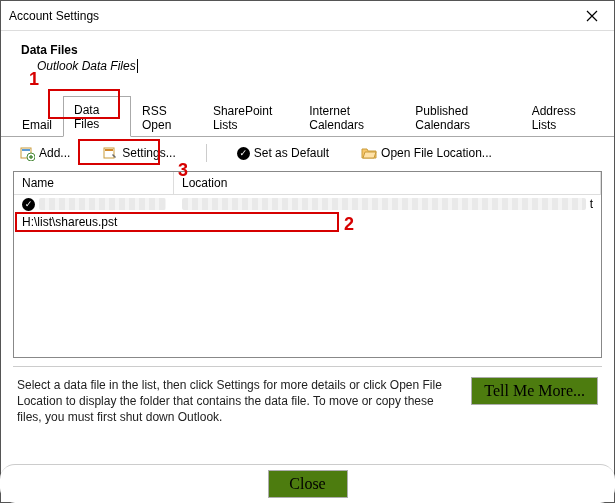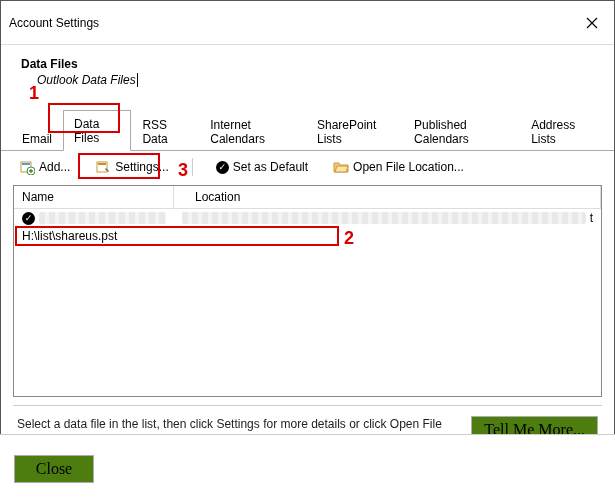--- a/index.html
+++ b/index.html
@@ -8,21 +8,21 @@
     font-family: "Segoe UI", Tahoma, sans-serif;
     font-size: 12px;
     background: #fff;
     color: #000;
     width: 615px;
     height: 503px;
     overflow: hidden;
     border: 1px solid #555;
   }
   .titlebar {
-    height: 44px;
+    height: 30px;
     display: flex;
     align-items: center;
     padding: 0 0 0 8px;
     border-bottom: 1px solid #ddd;
   }
   .titlebar .title { flex: 1; font-size: 12px; }
   .titlebar .close {
     width: 45px; height: 30px;
     display: flex; align-items: center; justify-content: center;
     font-size: 13px; font-family: Arial;
@@ -67,52 +67,52 @@
     cursor: default;
   }
   .tab.active {
     border-color: #aaa;
     background: #fff;
     border-bottom: 1px solid #fff;
   }
   .toolbar {
     display: flex;
     align-items: center;
-    gap: 13px;
+    gap: 20px;
     padding: 6px 12px;
     position: relative;
   }
   .tbtn {
     display: flex;
     align-items: center;
     gap: 4px;
     padding: 2px 6px;
     cursor: default;
   }
   .divider { width:1px; height:18px; background:#ccc; margin:0 4px;}
   .icon { width:16px; height:16px; display:inline-block; }
   .list-area {
     margin: 2px 12px 8px 12px;
     border: 1px solid #888;
-    height: 212px;
+    height: 187px;
     background: #fff;
     position: relative;
     overflow: hidden;
   }
   .list-header {
     display: flex;
     background: #fff;
     border-bottom: 1px solid #ddd;
   }
   .list-header .col {
     padding: 4px 8px;
     border-right: 1px solid #ddd;
   }
   .col-name { width: 160px; }
-  .col-loc { flex: 1; margin-left: 13px; }
+  .col-loc { flex: 1; }
   .row {
     display: flex;
     align-items: center;
     height: 18px;
     font-size: 12px;
   }
   .row .cell { padding: 0 8px; white-space: nowrap; overflow: hidden; }
   .row .cell.name { width:160px; display:flex; align-items:center; gap:4px;}
   .row .cell.loc { flex:1; }
   .blurred {
@@ -138,24 +138,25 @@
     border:1px solid #adadad;
     padding:4px 12px;
     font-family: Liberation Serif, serif;
     font-size:16px;
     cursor: default;
   }
   .footer {
     position:absolute;
     bottom:0; left:0; right:0;
     border-top:1px solid #ccc;
-    padding:20px 14px;
+    padding:5px 14px;
     display:flex;
-    justify-content:flex-start;
+    justify-content:center;
     background:#fff;
+    border-radius:15px;
   }
 </style>
 </head>
 <body>
 
 <div class="titlebar">
   <span class="title">Account Settings</span>
   <div class="close">
     <svg class="icon" viewBox="0 0 16 16">
         <path d="M3 3 L13 13 M13 3 L3 13" stroke="#000" stroke-width="1.2" fill="none"></path>
@@ -167,23 +168,23 @@
   <div class="header-title">Data Files</div>
   <div class="header-sub">
     <span>Outlook Data Files</span><span class="cursor"></span>
   </div>
   <div class="annotation" style="left:28px; top:38px;">1</div>
 </div>
 
 <div class="tabstrip">
   <div class="tab"><span>Email</span></div>
   <div class="tab active"><span>Data Files</span></div>
-  <div class="tab"><span>RSS Data</span></div>
+  <div class="tab"><span>RSS Open</span></div>
+  <div class="tab"><span>SharePoint Lists</span></div>
   <div class="tab"><span>Internet Calendars</span></div>
-  <div class="tab"><span>SharePoint Lists</span></div>
   <div class="tab"><span>Published Calendars</span></div>
   <div class="tab"><span>Address Lists</span></div>
   <div class="redbox" style="left:47px; top:-6px; width:72px; height:30px;"></div>
 </div>
 
 <div class="toolbar">
   <div class="tbtn">
     <svg class="icon" viewBox="0 0 16 16">
         <rect x="2" y="3" width="10" height="10" fill="#fff" stroke="#c99b3a"></rect>
         <rect x="3" y="4" width="8" height="2" fill="#5b9bd5"></rect>

